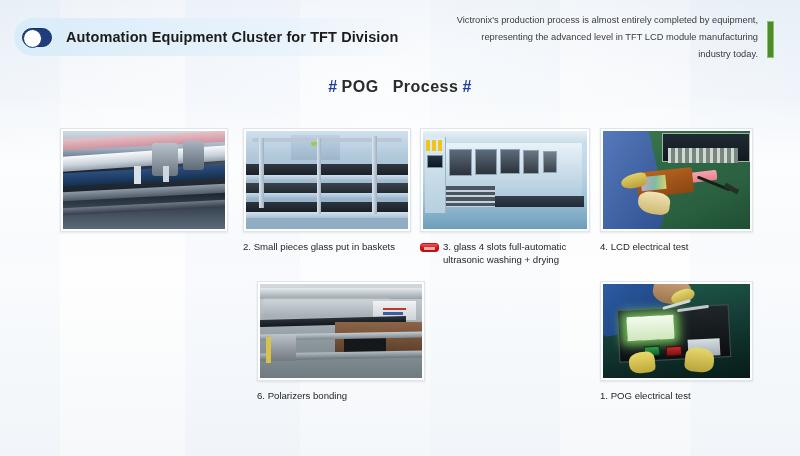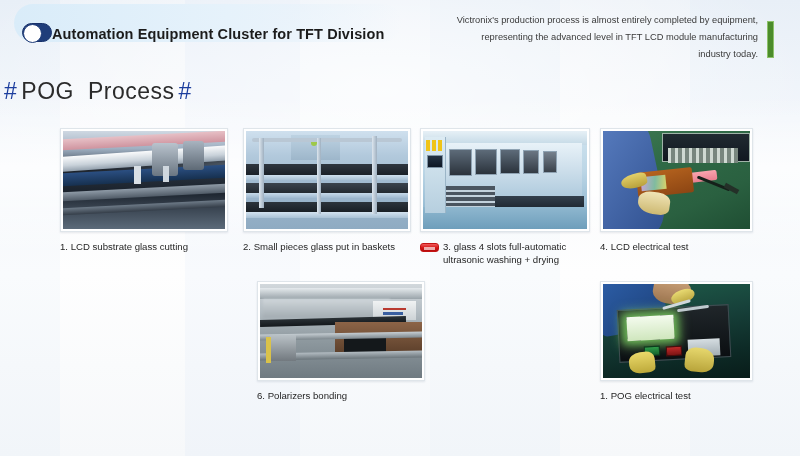--- a/index.html
+++ b/index.html
@@ -50,25 +50,26 @@
 
   
   .header {
     position: absolute;
     left: 0; top: 0;
     width: 800px; height: 84px;
   }
 
   .title-pill {
     position: absolute;
-    left: 14px; top: 4px;
+    left: 14px; top: 18px;
     height: 38px;
     padding: 0 18px 0 8px;
     display: flex;
-    align-items: flex-end;
+    align-items: center;
+    gap: 14px;
     background: linear-gradient(90deg, #d9ecf9 0%, #e6f2fb 55%, rgba(239,246,252,0) 100%);
     border-radius: 19px;
   }
 
   .toggle-icon {
     position: relative;
     width: 30px; height: 19px;
     border-radius: 10px;
     background: #1f3d7a;
     border: 1px solid #17316a;
@@ -113,22 +114,23 @@
     margin-bottom: 6px;
     background: #4c8c2b;
     border: 1px solid #8dc269;
     flex: 0 0 auto;
   }
 
   
   .section-heading {
     position: absolute;
     left: 0; right: 0; top: 78px;
-    font-size: 23px;
-    font-weight: normal;
+    text-align: center;
+    font-size: 16px;
+    font-weight: bold;
     color: #2b2b2b;
     letter-spacing: .5px;
   }
   .hash { color: #1c3e9e; padding: 0 4px; }
   .heading-gap { display: inline-block; width: 14px; }
 
   
   .grid {
     position: absolute;
     left: 60px; top: 128px;
@@ -339,23 +341,20 @@
               <span class="tube"></span>
               <span class="blue-band"></span>
             <span class="rail"></span>
               <span class="rail2"></span>
             <span class="head"></span>
               <span class="head2"></span>
             <span class="nozzle"></span>
               <span class="nozzle2"></span>
           </div>
         </div>
-        <div class="caption">
-          <span>1. LCD substrate glass cutting</span>
-        </div>
       </div>
 
       <div class="cell" style="left:183px;width:175px">
         <div class="thumb" style="width:168px;height:104px">
           <div class="photo p2">
             <span class="cabinet"></span>
               <span class="dot"></span>
             <span class="shelf1"></span>
               <span class="ledge1"></span>
             <span class="shelf2"></span>

